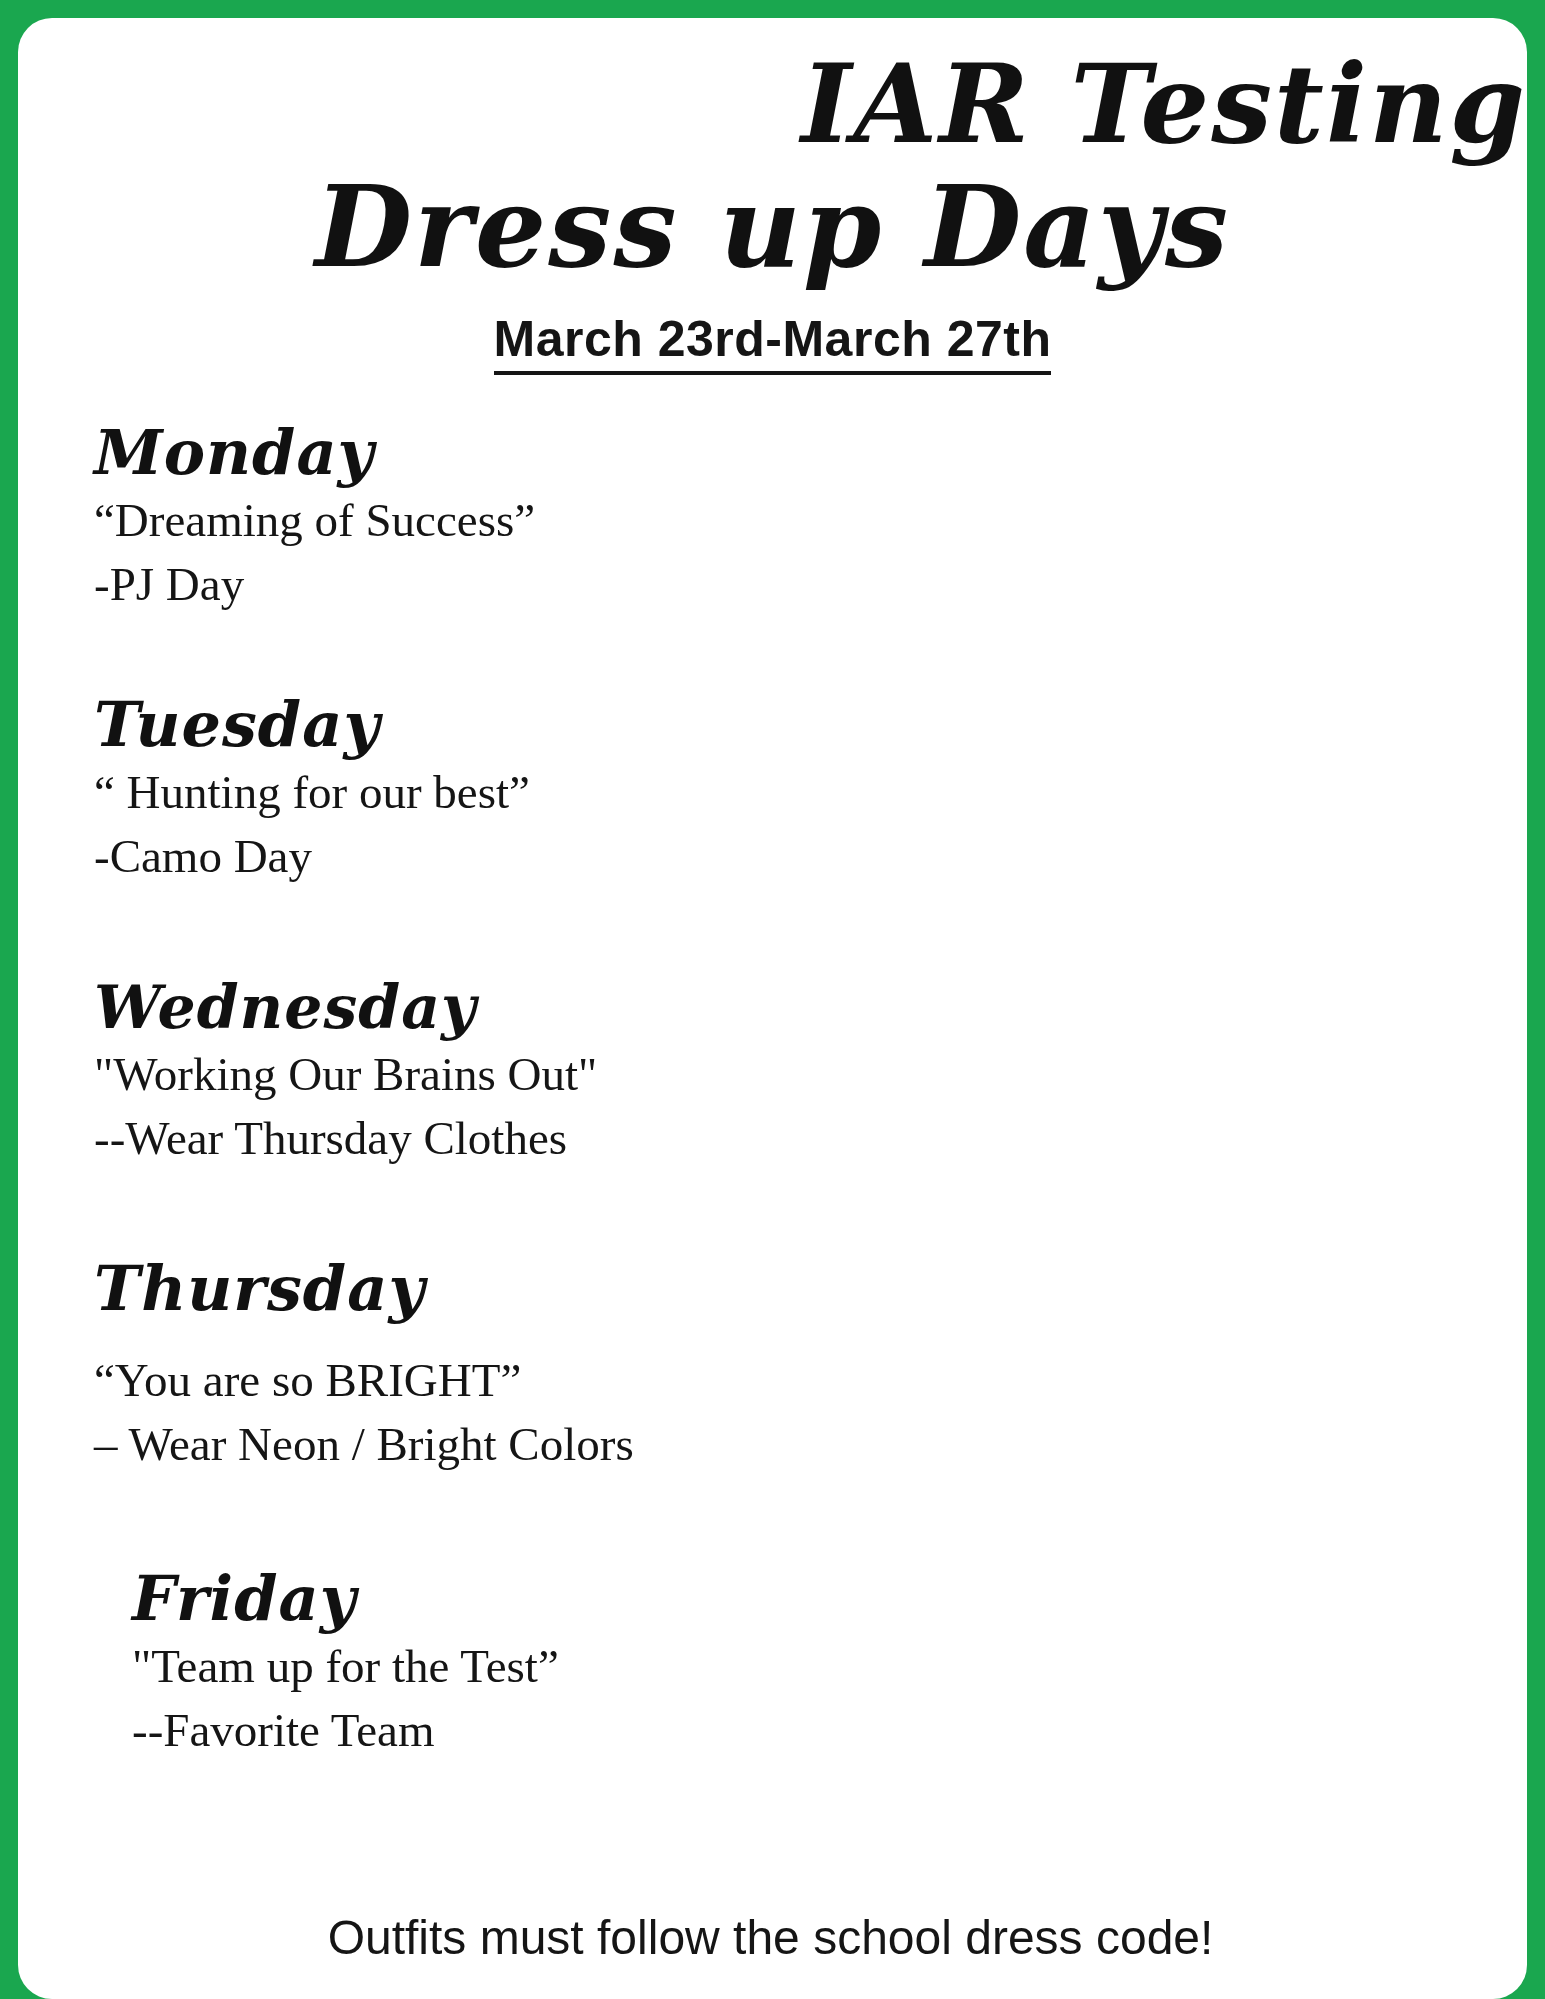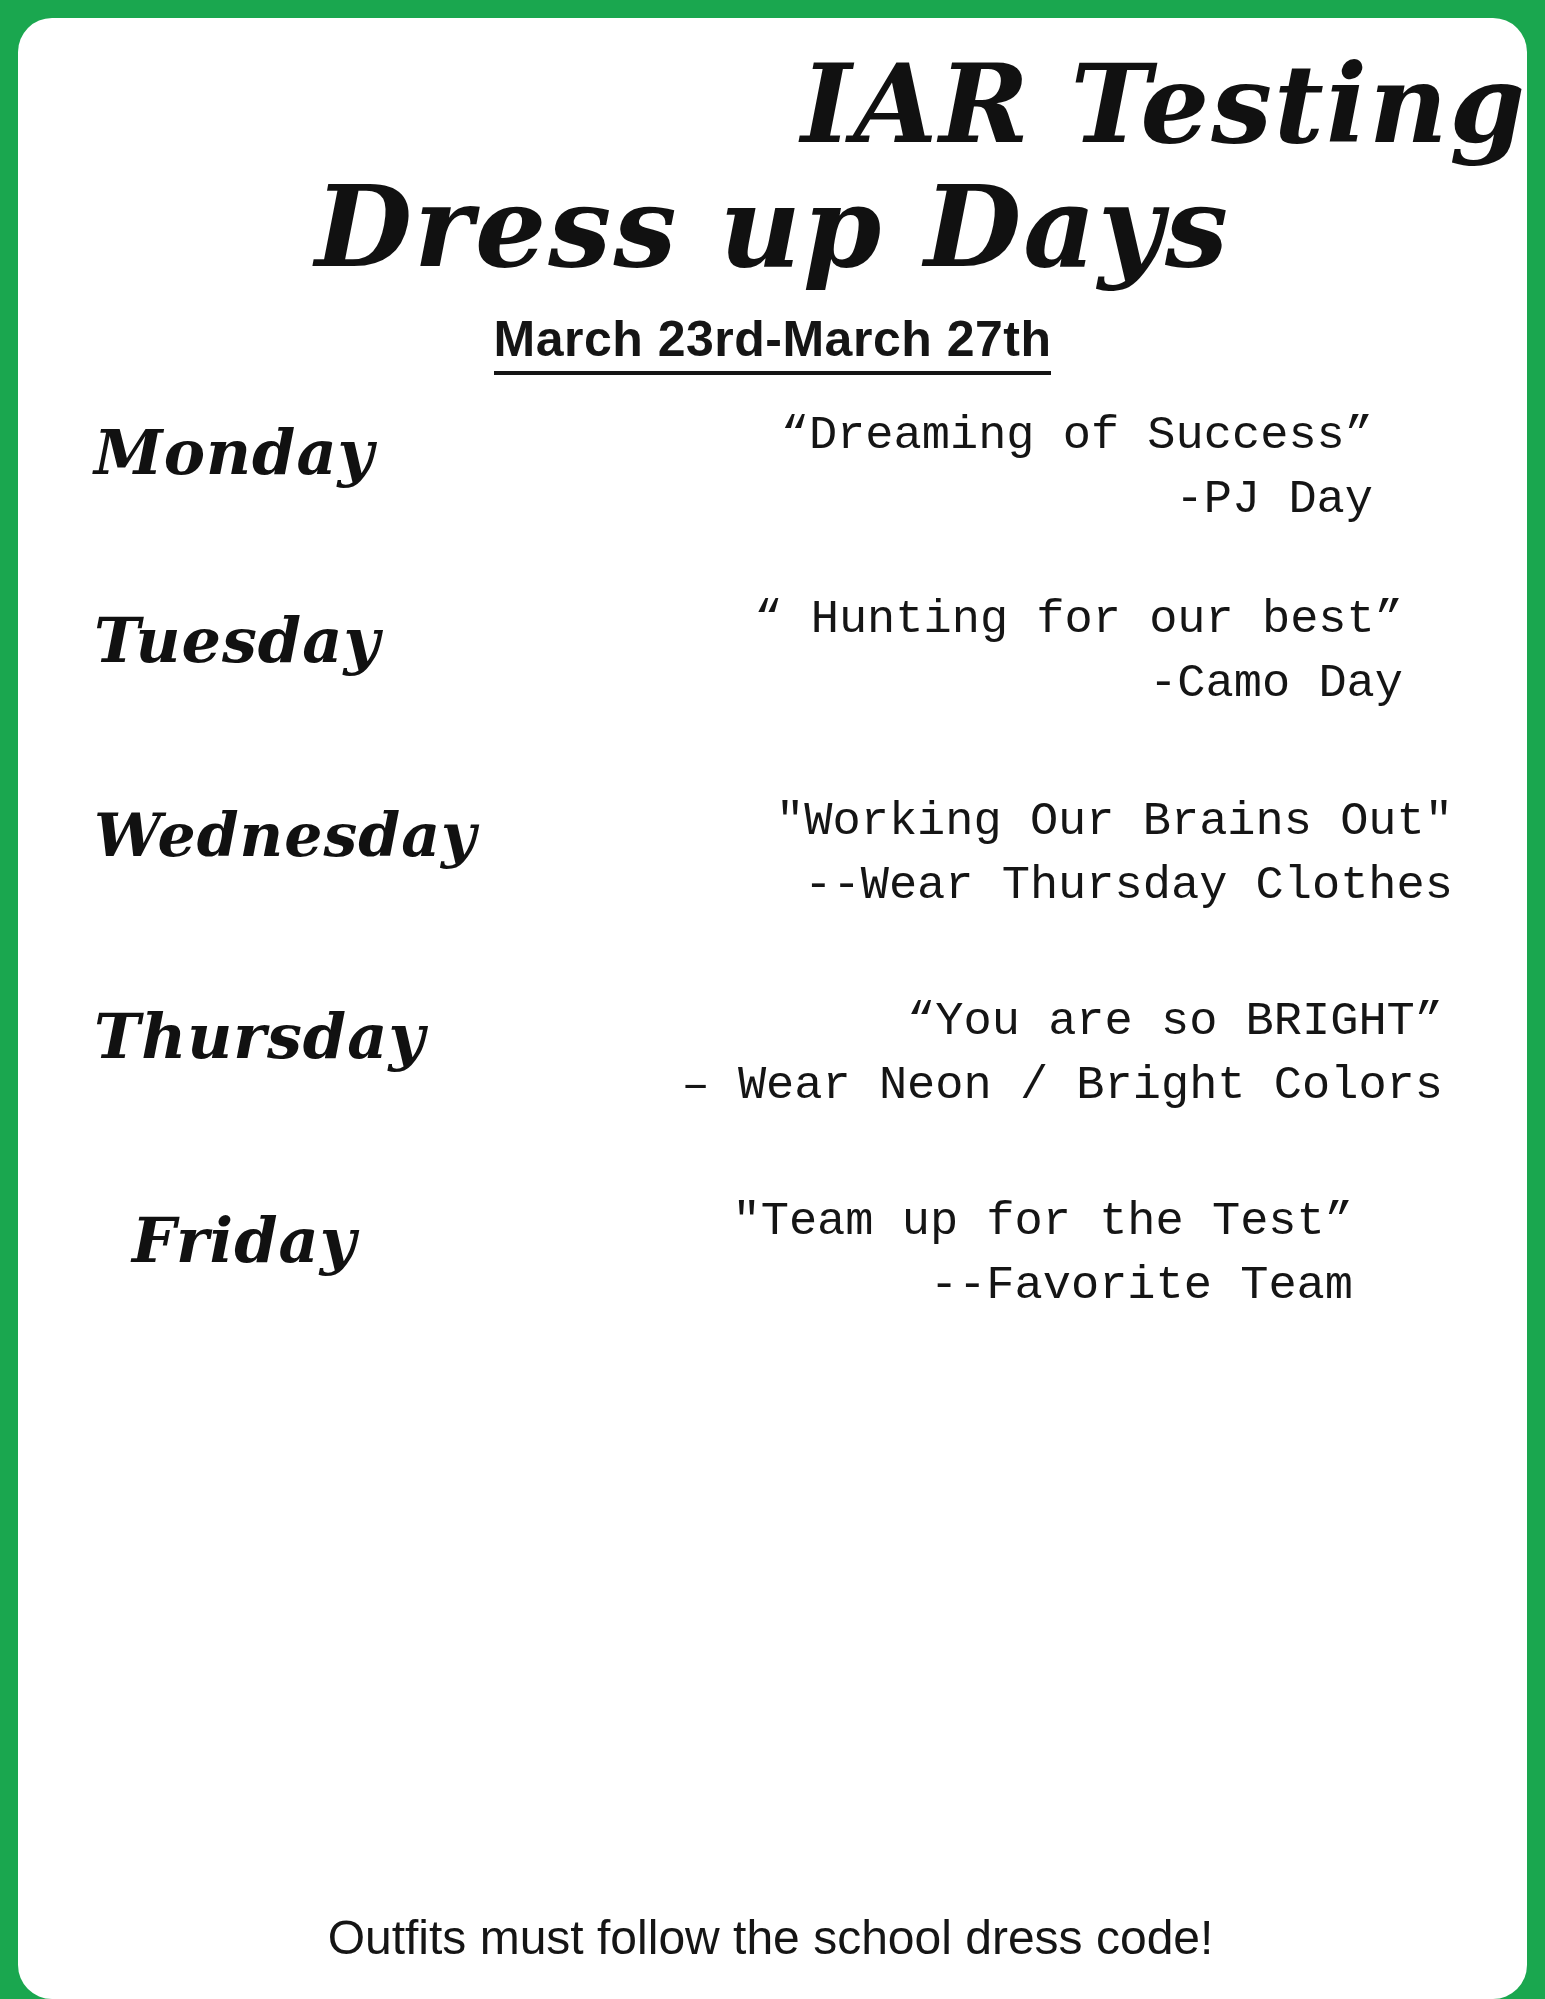--- a/index.html
+++ b/index.html
@@ -67,36 +67,37 @@
   }
 
   .days {
     margin-top: 36px;
   }
   .day-row {
     display: flex;
     align-items: flex-start;
     margin-bottom: 56px;
     padding: 0 64px 0 76px;
+    flex-direction: column;
   }
   .day-row .daylabel {
     font-family: "DejaVu Serif", serif;
     font-style: italic;
     font-weight: 700;
     font-size: 62px;
     line-height: 70px;
     color: #111111;
     letter-spacing: 1px;
     flex: 0 0 auto;
     white-space: nowrap;
   }
   .day-row .detail {
     flex: 1 1 auto;
-    text-align: right;
-    font-family: Liberation Mono, monospace;
+    text-align: left;
+    font-family: Liberation Serif, serif;
     color: #151515;
   }
   .detail .line1 {
     font-size: 47px;
     line-height: 64px;
   }
   .detail .line2 {
     font-size: 47px;
     line-height: 64px;
   }

